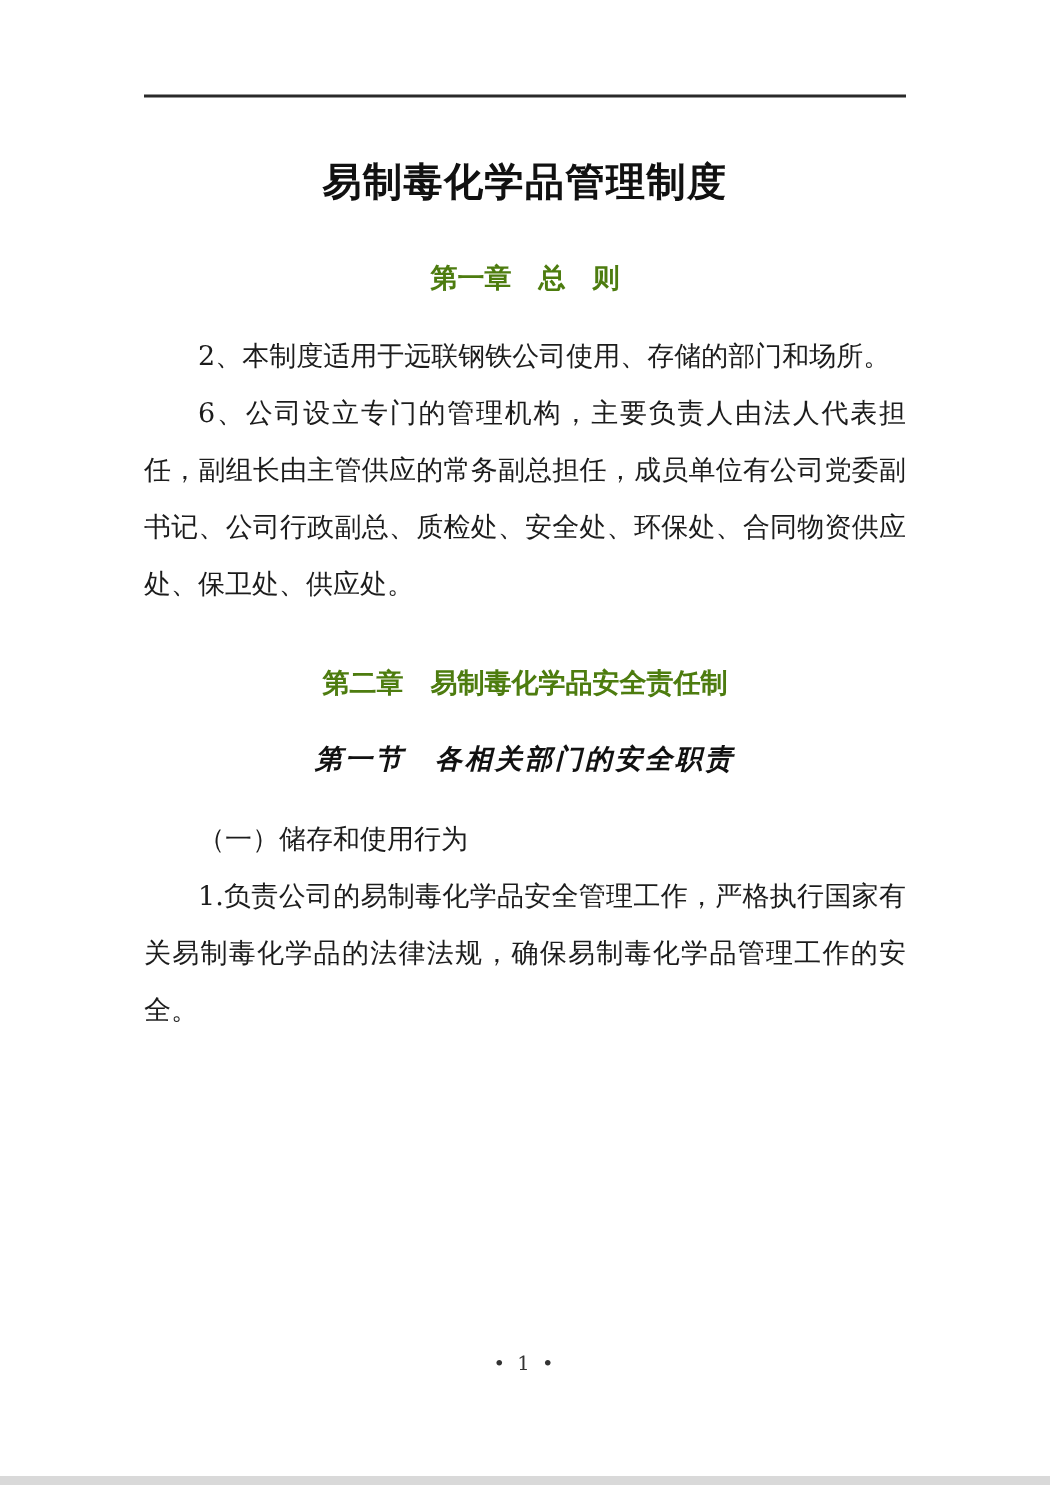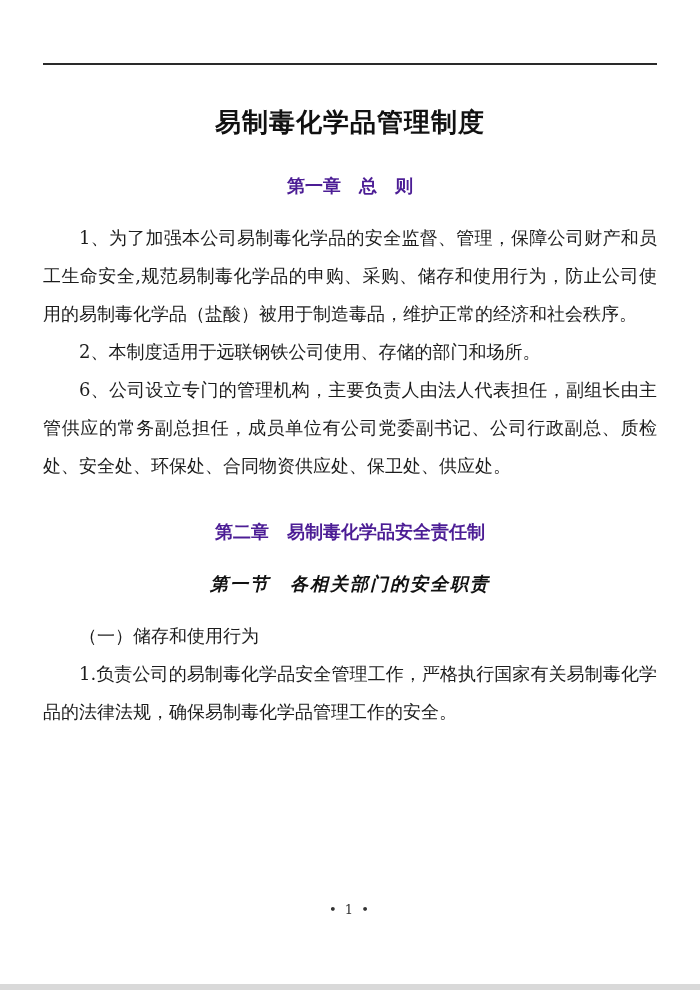--- a/index.html
+++ b/index.html
@@ -10,21 +10,21 @@
   .page {
     position: relative;
     width: 700px;
     height: 990px;
     background: #ffffff;
     overflow: hidden;
     color: #1c1c1c;
     font-family: "DejaVu Serif", "Liberation Serif", serif;
   }
   .content {
-    padding: 0 43px;
+    padding: 0 96px;
   }
   .top-rule {
     margin-top: 63px;
     border-top: 2px solid #2a2a2a;
     height: 0;
   }
   .doc-title {
     margin: 40px 0 0 0;
     text-align: center;
     font-family: "DejaVu Sans", "Liberation Sans", sans-serif;
@@ -34,28 +34,28 @@
     line-height: 34px;
     color: #111;
   }
   .chapter-heading {
     margin: 34px 0 0 0;
     text-align: center;
     font-family: "DejaVu Sans", "Liberation Sans", sans-serif;
     font-size: 18px;
     font-weight: bold;
     line-height: 26px;
-    color: #4c1d95;
+    color: #4d7c0f;
   }
   .chapter-heading.second {
   }
   .section-heading {
     margin: 26px 0 0 0;
     text-align: center;
-    font-family: Liberation Serif, serif;
+    font-family: Liberation Mono, monospace;
     font-style: italic;
     font-weight: bold;
     font-size: 18px;
     letter-spacing: 2px;
     line-height: 26px;
     color: #111;
   }
   .para-group {
     margin-top: 20px;
   }
@@ -96,21 +96,20 @@
 <div class="page">
   <div class="content">
 
     <div class="top-rule"></div>
 
     <h1 class="doc-title">易制毒化学品管理制度</h1>
 
     <h2 class="chapter-heading">第一章　总　则</h2>
 
     <div class="para-group">
-      <p class="body-para indent">1、为了加强本公司易制毒化学品的安全监督、管理，保障公司财产和员工生命安全,规范易制毒化学品的申购、采购、储存和使用行为，防止公司使用的易制毒化学品（盐酸）被用于制造毒品，维护正常的经济和社会秩序。</p>
       <p class="body-para indent">2、本制度适用于远联钢铁公司使用、存储的部门和场所。</p>
       <p class="body-para indent">6、公司设立专门的管理机构，主要负责人由法人代表担任，副组长由主管供应的常务副总担任，成员单位有公司党委副书记、公司行政副总、质检处、安全处、环保处、合同物资供应处、保卫处、供应处。</p>
     </div>
 
     <h2 class="chapter-heading second">第二章　易制毒化学品安全责任制</h2>
 
     <h3 class="section-heading">第一节　各相关部门的安全职责</h3>
 
     <div class="para-group">
       <p class="body-para indent">（一）储存和使用行为</p>

